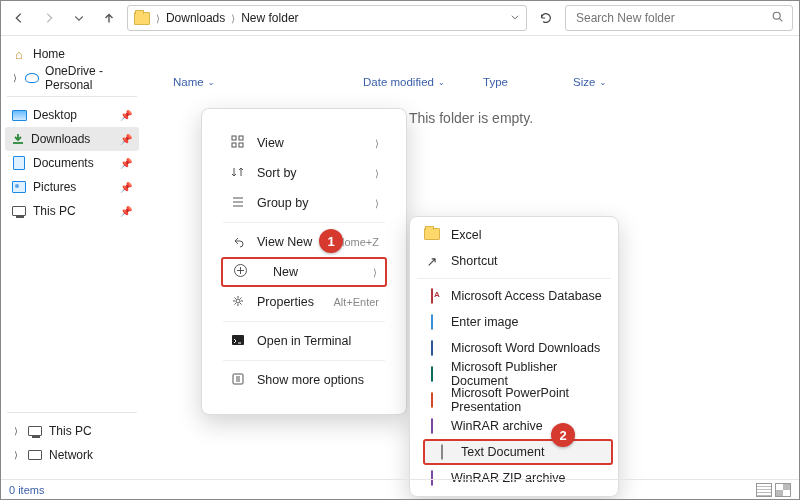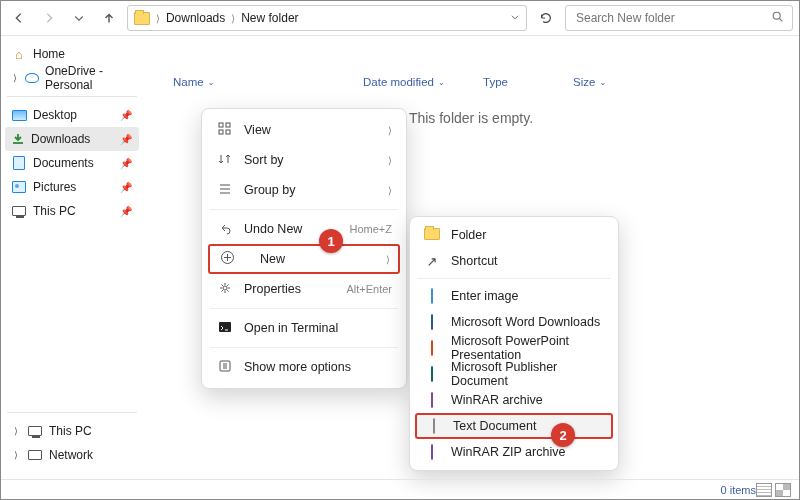--- a/index.html
+++ b/index.html
@@ -42,56 +42,56 @@
   .content { flex:1; position:relative;}
   .col-headers { display:flex; padding:4px 0 4px 30px; color:#3a5ea8; font-size:11.5px;}
   .col-headers .col { display:flex; align-items:center; gap:4px;margin-top:36px;}
   .col-headers .col.name{width:190px;}
   .col-headers .col.date{width:120px;}
   .col-headers .col.type{width:90px;}
   .col-headers .col.size{width:60px;}
   .sort-ind { font-size:8px; color:#3a5ea8;}
   .empty-msg { text-align:center; color:#666; margin-top:18px; font-size:14px;}
   
-  .ctx-menu { position:absolute; background:#fff; border:1px solid #ddd; border-radius:8px; box-shadow:0 8px 24px rgba(0,0,0,.18); padding:6px; font-size:12.5px;}
+  .ctx-menu { position:absolute; background:#fff; border:1px solid #ddd; border-radius:8px; box-shadow:0 8px 24px rgba(0,0,0,.18); padding:19px; font-size:12.5px;}
   .ctx1 { top:107px; left:200px; width:206px;}
   .ctx-item { display:flex; align-items:center; height:30px; padding:0 8px; border-radius:5px; gap:10px;}
   .ctx-item .icon-slot { width:18px; text-align:center; color:#444;}
   .ctx-item .label { flex:1; color:#222;}
   .ctx-item .shortcut { color:#888; font-size:11px;}
   .ctx-item .chev { color:#888; font-size:10px;}
   .ctx-sep { height:1px; background:#eee; margin:4px 2px;}
   .highlight-red { border:2.5px solid #d63a2f; border-radius:3px;}
   .ctx-new { height:30px;}
   
   .step-badge { width:24px; height:24px; border-radius:50%; background:#d63a2f; color:#fff; font-weight:700; display:flex; align-items:center; justify-content:center; font-size:13px; position:absolute; box-shadow:0 1px 3px rgba(0,0,0,.3);}
   
   .ctx2 { top:215px; left:408px; width:210px; padding:5px;}
   .ctx2 .ctx-item { height:26px; gap:10px;}
   .ctx2 .icon-slot { width:18px;}
-  .sel-row { background:#f3f3f3;}
+  .sel-row { background:#f3f3f3;margin-left:8px;}
   .txt-highlight { border:2.5px solid #d63a2f; border-radius:3px;}
   
   .fi { width:16px;height:14px; display:inline-flex; align-items:center; justify-content:center;}
   .fi-folder { width:16px;height:12px;background:#ffd86b;border:1px solid #d9b54a;border-radius:1px;position:relative;}
   .fi-folder::before{content:"";position:absolute;top:-3px;left:0;width:7px;height:3px;background:#ffd86b;border:1px solid #d9b54a;border-bottom:none;border-radius:1px 1px 0 0;}
   .fi-shortcut { font-size:13px;color:#1b87e6;}
   .fi-doc { width:12px;height:14px;background:#fff;border:1px solid #888;border-radius:1px;position:relative;}
   .fi-access .fi-doc{border-color:#b3353b;} .fi-access::after{content:"A";position:absolute;font-size:8px;color:#b3353b;left:3px;top:1px;font-weight:700;}
   .fi-bmp .fi-doc{border-color:#3990d6;}
   .fi-word .fi-doc{border-color:#2b5797;background:#eaf0fb;}
   .fi-ppt .fi-doc{border-color:#d24726;background:#fdece6;}
   .fi-pub .fi-doc{border-color:#0a6b5b;background:#e5f5f2;}
   .fi-rar .fi-doc{border-color:#7b4aa0;background:#f0e7fa;}
   .fi-txt .fi-doc{border-color:#888;}
   .fi-xls .fi-doc{border-color:#1e7145;background:#e7f4ec;}
   .fi-zip .fi-doc{border-color:#7b4aa0;background:#f0e7fa;}
   .fi-wrap{position:relative;display:inline-block;}
   
-  .statusbar { position:absolute; bottom:0; left:0; right:0; height:20px; border-top:1px solid #e5e5e5; display:flex; align-items:center; padding:0 8px; font-size:11px; color:#3a5ea8; justify-content:flex-end;}
+  .statusbar { position:absolute; bottom:0; left:0; right:0; height:20px; border-top:1px solid #e5e5e5; display:flex; align-items:center; padding:0 8px; font-size:11px; color:#3a5ea8; justify-content:space-between;}
   .view-toggles{display:flex;gap:3px;}
   .vt{width:16px;height:14px;border:1px solid #999;display:inline-block;}
   .vt.details{background:repeating-linear-gradient(#fff,#fff 2px,#bbb 2px,#bbb 3px);}  
   .vt.icons{background:conic-gradient(#bbb 0 25%,#fff 0 50%,#bbb 0 75%,#fff 0);}  
 </style>
 </head>
 <body>
 
 <div class="topbar">
   <div class="nav-btn">
@@ -261,21 +261,21 @@
           <path d="M2 3h10M2 7h10M2 11h10" stroke="#555"></path>
         </svg></span>
     <span class="label">Group by</span>
     <span class="chev">⟩</span>
   </div>
   <div class="ctx-sep"></div>
   <div class="ctx-item">
     <span class="icon-slot"><svg width="14" height="14">
           <path d="M4 7h5a3 3 0 0 1 0 6M4 7l3-3M4 7l3 3" stroke="#555" fill="none"></path>
         </svg></span>
-    <span class="label">Undo New</span>
+    <span class="label">View New</span>
     <span class="shortcut">Home+Z</span>
   </div>
   <div class="ctx-item ctx-new highlight-red" style="position:relative;gap:24px;">
     <span class="icon-slot"><svg width="15" height="15">
           <circle cx="7.5" cy="7.5" r="6" fill="none" stroke="#555"></circle>
           <path d="M7.5 4v7M4 7.5h7" stroke="#555"></path>
         </svg></span>
     <span class="label">New</span>
     <span class="chev">⟩</span>
   </div>
@@ -305,42 +305,46 @@
   </div>
 </div>
 
 <div class="step-badge" style="top:228px; left:318px;">1</div>
 
 <div class="ctx-menu ctx2">
   <div class="ctx-item">
     <span class="icon-slot"><span class="fi">
           <span class="fi-folder"></span>
         </span></span>
-    <span class="label">Folder</span>
+    <span class="label">Excel</span>
   </div>
   <div class="ctx-item">
     <span class="icon-slot fi-shortcut">↗</span>
     <span class="label">Shortcut</span>
   </div>
   <div class="ctx-sep"></div>
   <div class="ctx-item">
+    <span class="icon-slot"><span class="fi-wrap fi-access"><span class="fi-doc"></span></span></span>
+    <span class="label">Microsoft Access Database</span>
+  </div>
+  <div class="ctx-item">
     <span class="icon-slot"><span class="fi-wrap fi-bmp"><span class="fi-doc"></span></span></span>
     <span class="label">Enter image</span>
   </div>
   <div class="ctx-item">
     <span class="icon-slot"><span class="fi-wrap fi-word"><span class="fi-doc"></span></span></span>
     <span class="label">Microsoft Word Downloads</span>
   </div>
   <div class="ctx-item">
+    <span class="icon-slot"><span class="fi-wrap fi-pub"><span class="fi-doc"></span></span></span>
+    <span class="label">Microsoft Publisher Document</span>
+  </div>
+  <div class="ctx-item">
     <span class="icon-slot"><span class="fi-wrap fi-ppt"><span class="fi-doc"></span></span></span>
     <span class="label">Microsoft PowerPoint Presentation</span>
-  </div>
-  <div class="ctx-item">
-    <span class="icon-slot"><span class="fi-wrap fi-pub"><span class="fi-doc"></span></span></span>
-    <span class="label">Microsoft Publisher Document</span>
   </div>
   <div class="ctx-item">
     <span class="icon-slot"><span class="fi-wrap fi-rar"><span class="fi-doc"></span></span></span>
     <span class="label">WinRAR archive</span>
   </div>
   <div class="ctx-item sel-row txt-highlight">
     <span class="icon-slot"><span class="fi-wrap fi-txt"><span class="fi-doc"></span></span></span>
     <span class="label">Text Document</span>
   </div>
   <div class="ctx-item">

